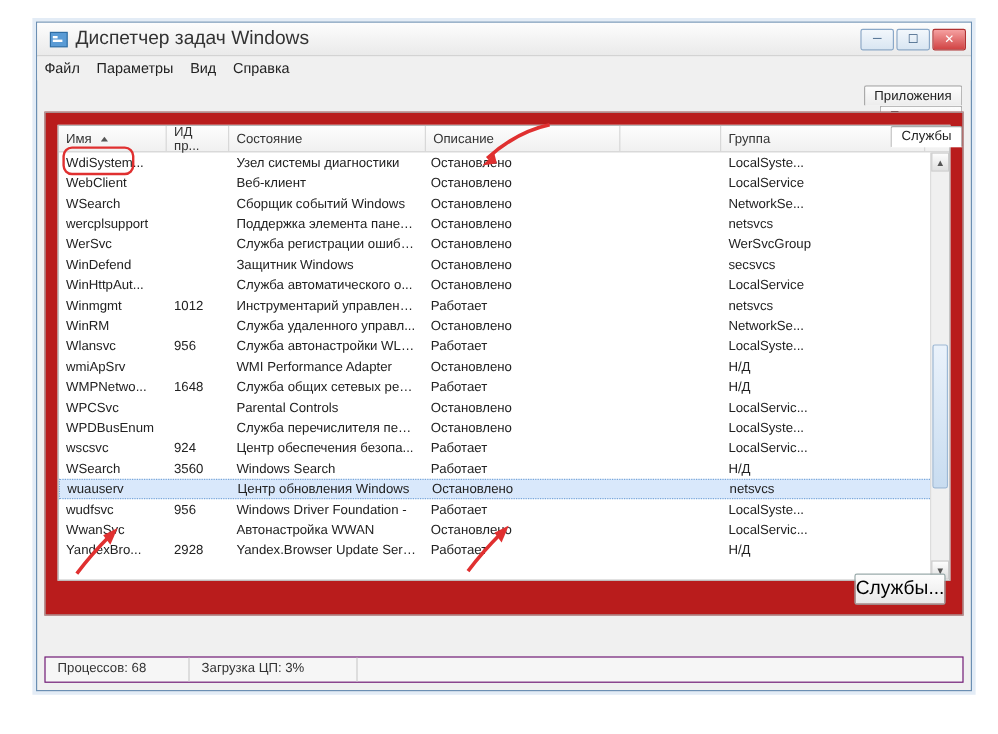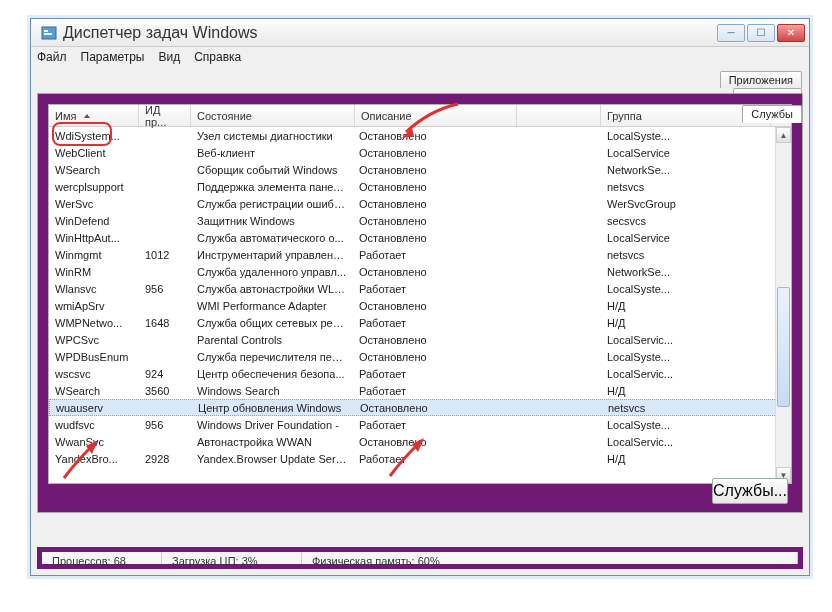--- a/index.html
+++ b/index.html
@@ -13,42 +13,42 @@
 .winbtn { width: 28px; height: 18px; border: 1px solid #8aa8c8; border-radius: 2px; background: linear-gradient(#f2f7fc,#d9e6f2); display: flex; align-items: center; justify-content: center; font-size: 10px; color: #375a7f; cursor: pointer; }
 .winbtn.close { background: linear-gradient(#f5a0a0,#d14444); border-color: #b03030; color: #fff; }
 
 .menubar { height: 20px; display: flex; align-items: center; padding: 0 6px; gap: 14px; font-size: 12px; color: #222; background: #f0f0f0; }
 .menubar span { cursor: pointer; }
 
 .tabs { position: relative; margin: 4px 6px 0 6px; }
 .tabrow { display: flex; align-items: flex-end; height: 22px; flex-direction: column; }
 .tab { border: 1px solid #aaa; border-bottom: none; background: linear-gradient(#fdfdfd,#ececec); padding: 2px 8px; font-size: 11px; color: #222; margin-right: 1px; border-radius: 2px 2px 0 0; cursor: pointer; }
 .tab.active { background: #fff; position: relative; z-index: 2; border-bottom: 1px solid #fff; margin-bottom: -1px; }
-.tabpanel { border: 1px solid #aaa; background: #701a75; height: 420px; padding: 10px; position: relative; }
+.tabpanel { border: 1px solid #aaa; background: #b91c1c; height: 420px; padding: 10px; position: relative; }
 
 .listwrap { border: 1px solid #b5b5b5; height: 380px; background: #fff; position: relative; overflow: hidden; }
 .header { display: flex; height: 22px; background: linear-gradient(#fdfdfd,#f0f0f0); border-bottom: 1px solid #d0d0d0; font-size: 11px; color: #333; position: relative; }
 .hcell { border-right: 1px solid #d8d8d8; padding: 3px 6px; display: flex; align-items: center; gap: 4px; cursor: pointer; }
 .sort-asc::after { content: ""; display: inline-block; border-left:3px solid transparent; border-right:3px solid transparent; border-bottom:4px solid #555; margin-left:4px; }
 
 .rows { overflow-y: auto; height: 356px; }
 .row { display: flex; height: 17px; font-size: 11px; color: #222; align-items: center; cursor: pointer; }
 .row.selected { background: #d9e8fb; border: 1px dotted #7aa7d9; }
 .cell { padding: 0 6px; overflow: hidden; white-space: nowrap; text-overflow: ellipsis; }
 
 .c0{width:90px;} .c1{width:52px;} .c2{width:162px;} .c3{width:164px;} .c4{width:84px; padding-right:20px;} .c5{width:170px;}
 
 .scrollbar { position: absolute; right: 0; top: 22px; bottom: 0; width: 16px; background: #f0f0f0; border-left: 1px solid #ddd; }
 .sbtn { height: 16px; background: linear-gradient(#fdfdfd,#e0e0e0); border: 1px solid #ccc; display:flex;align-items:center;justify-content:center; font-size:8px; color:#555; cursor:pointer;}
 .sthumb { position: absolute; top: 160px; height: 120px; left:1px; right:1px; background: linear-gradient(#eaf2fb,#c8dcf0); border:1px solid #9bb8d6; border-radius:2px; cursor:pointer;}
 
 .btnrow { position: absolute; right: 14px; bottom: 8px; }
 .btn { font-size: 16px; padding: 3px 0; border: 1px solid #9aa; border-radius: 2px; background: linear-gradient(#fdfdfd,#e8e8e8); cursor: pointer; }
 
-.status { position: absolute; left: 6px; right: 6px; bottom: 6px; height: 22px; border: 5px solid #701a75; background: #f6f6f6; display: flex; font-size: 11px; color: #333; }
+.status { position: absolute; left: 6px; right: 6px; bottom: 6px; height: 22px; border: 1px solid #701a75; background: #f6f6f6; display: flex; font-size: 11px; color: #333; }
 .status .scell { border-right: 1px solid #ccc; padding: 3px 10px; }
 
 .arrow { position: absolute; pointer-events: none; z-index: 50; }
 .arrow svg { display: block; }
 .hl { position: absolute; border: 2px solid #e03030; border-radius: 8px; pointer-events: none; z-index: 40; }
 </style>
 </head>
 <body>
 
 <div class="window">
@@ -264,21 +264,20 @@
 
       <div class="btnrow">
         <button class="btn">Службы...</button>
       </div>
     </div>
   </div>
 
   <div class="status">
     <div class="scell" style="width:120px">Процессов: 68</div>
     <div class="scell" style="width:140px">Загрузка ЦП: 3%</div>
-    <div class="scell" style="flex:1">Физическая память: 60%</div>
   </div>
 </div>
 
 <div class="hl" style="left:52px; top:122px; width:60px; height:24px;"></div>
 
 <div class="arrow" style="left:400px; top:102px;">
   <svg width="60" height="40">
       <path d="M58 2 Q30 8 6 30" stroke="#e03030" stroke-width="3" fill="none"></path>
       <polygon points="2,36 12,26 14,34" fill="#e03030"></polygon>
     </svg>

